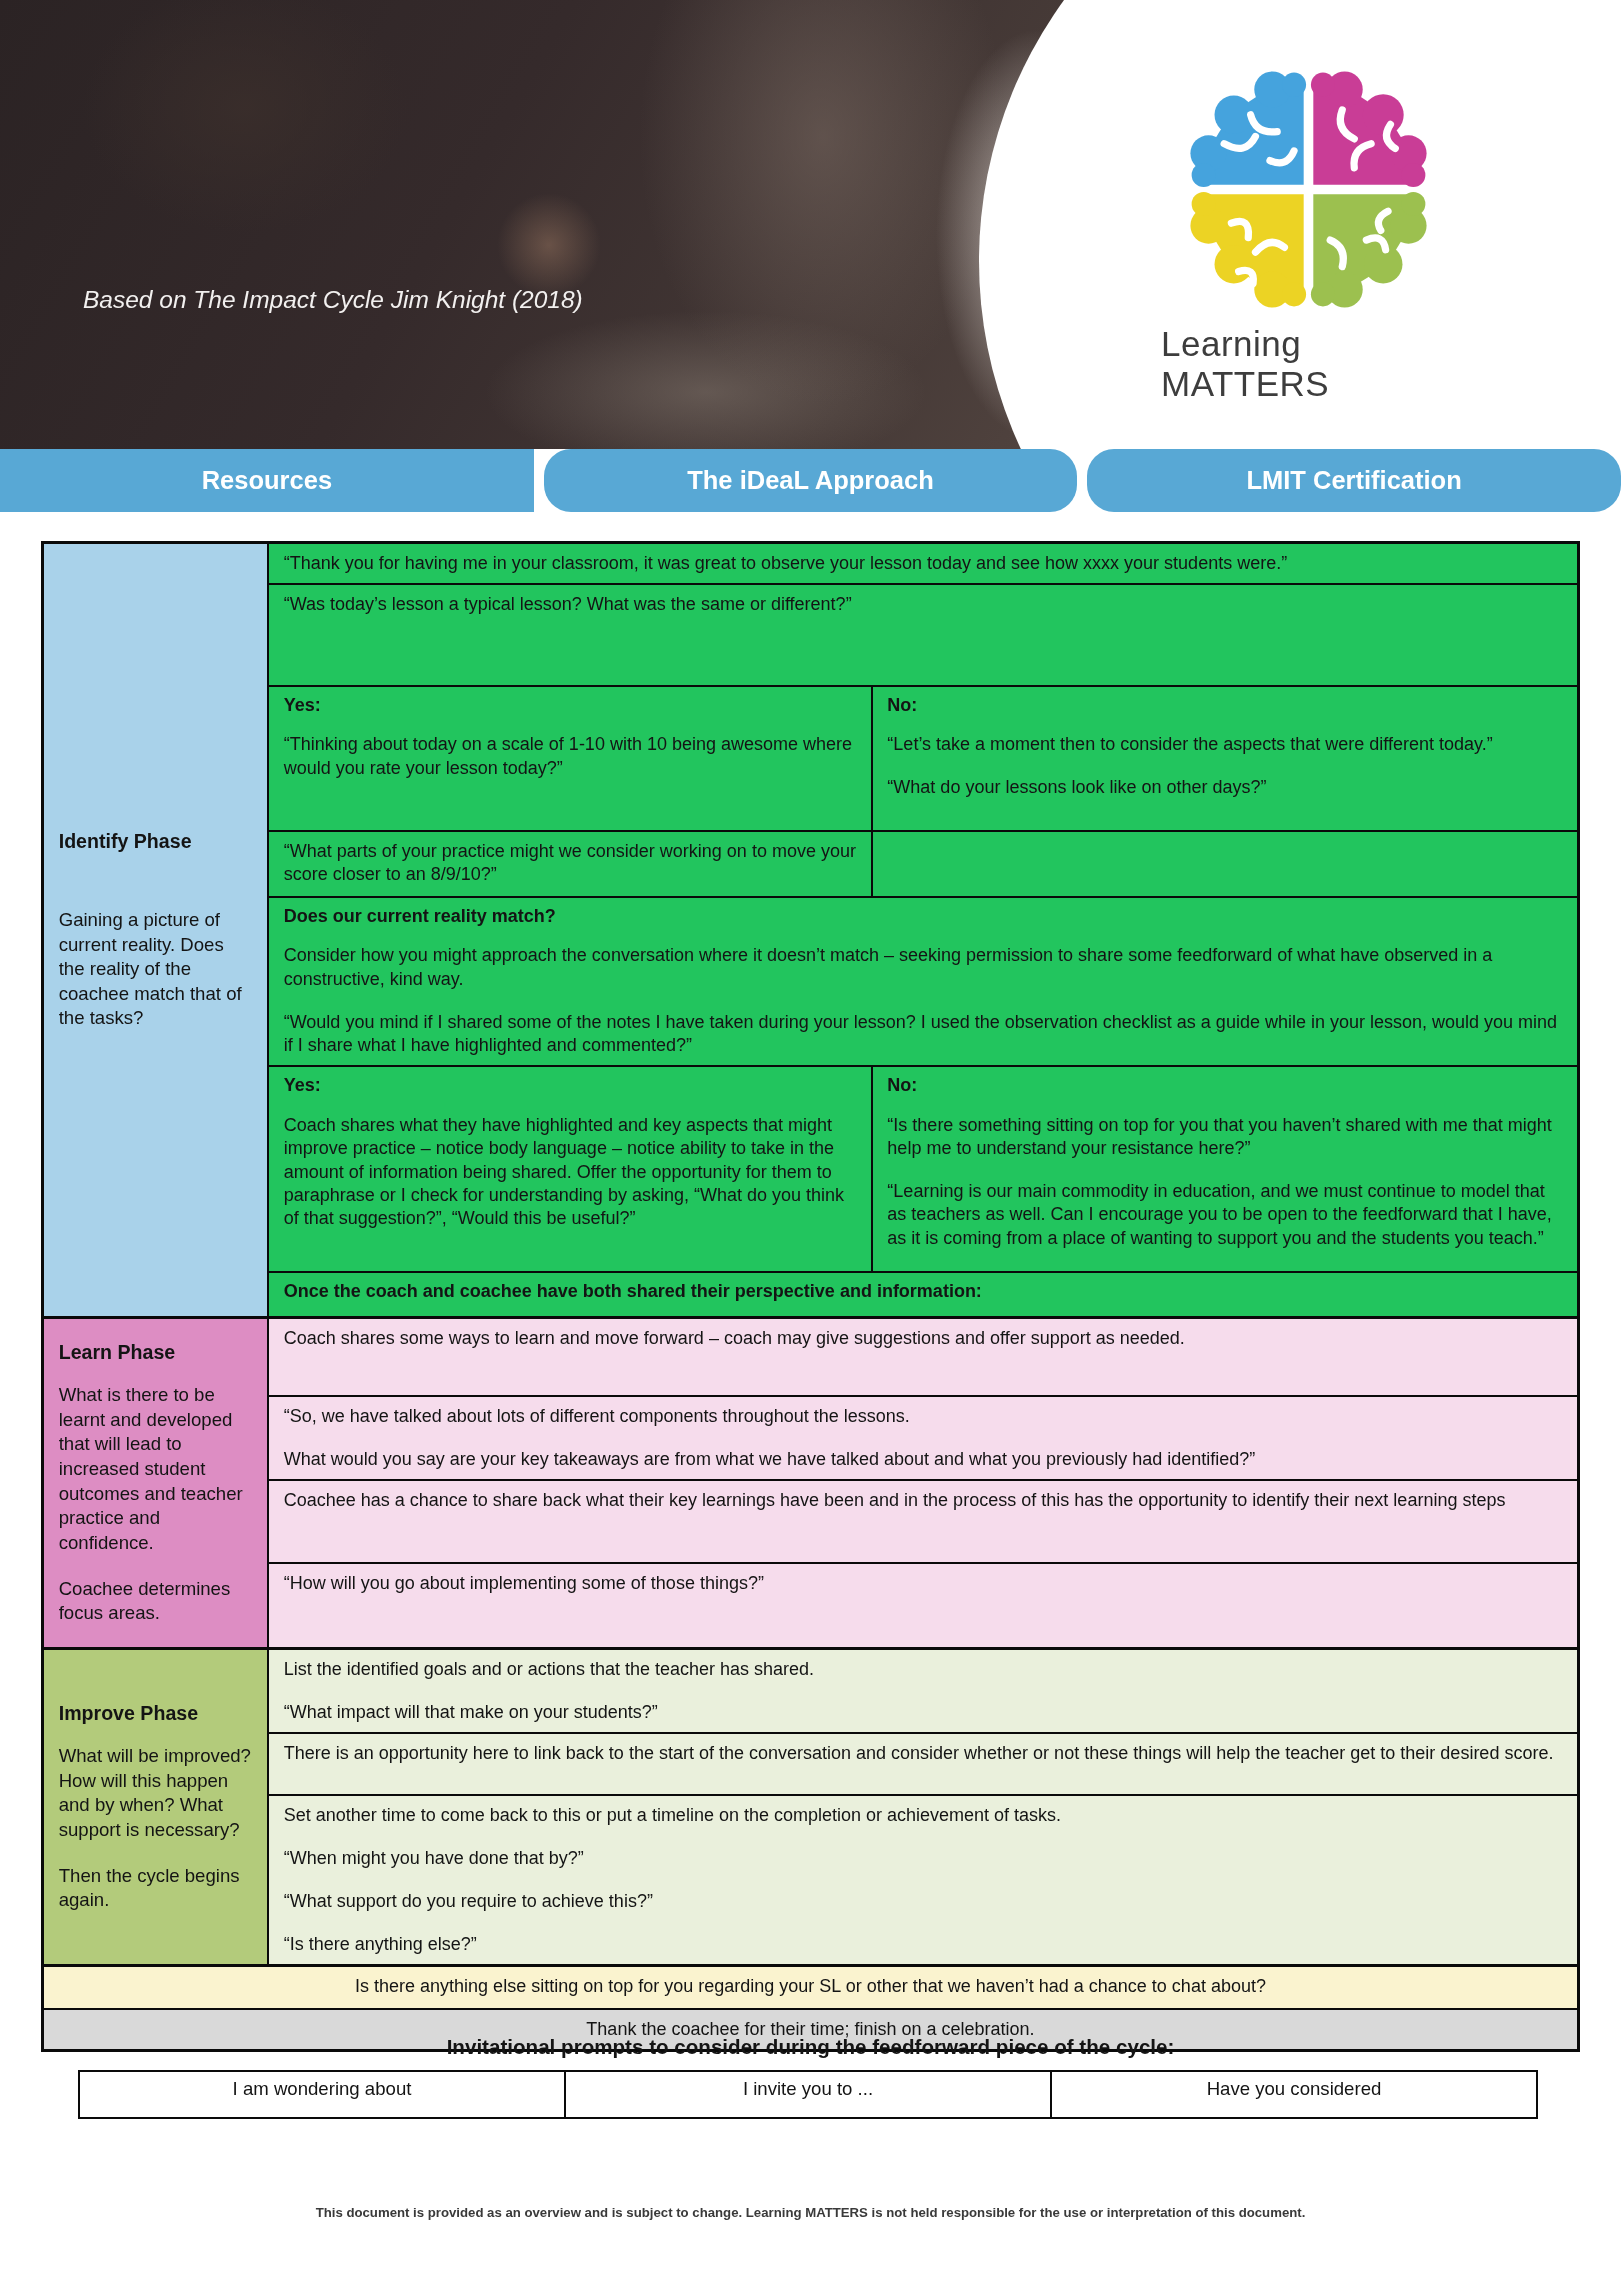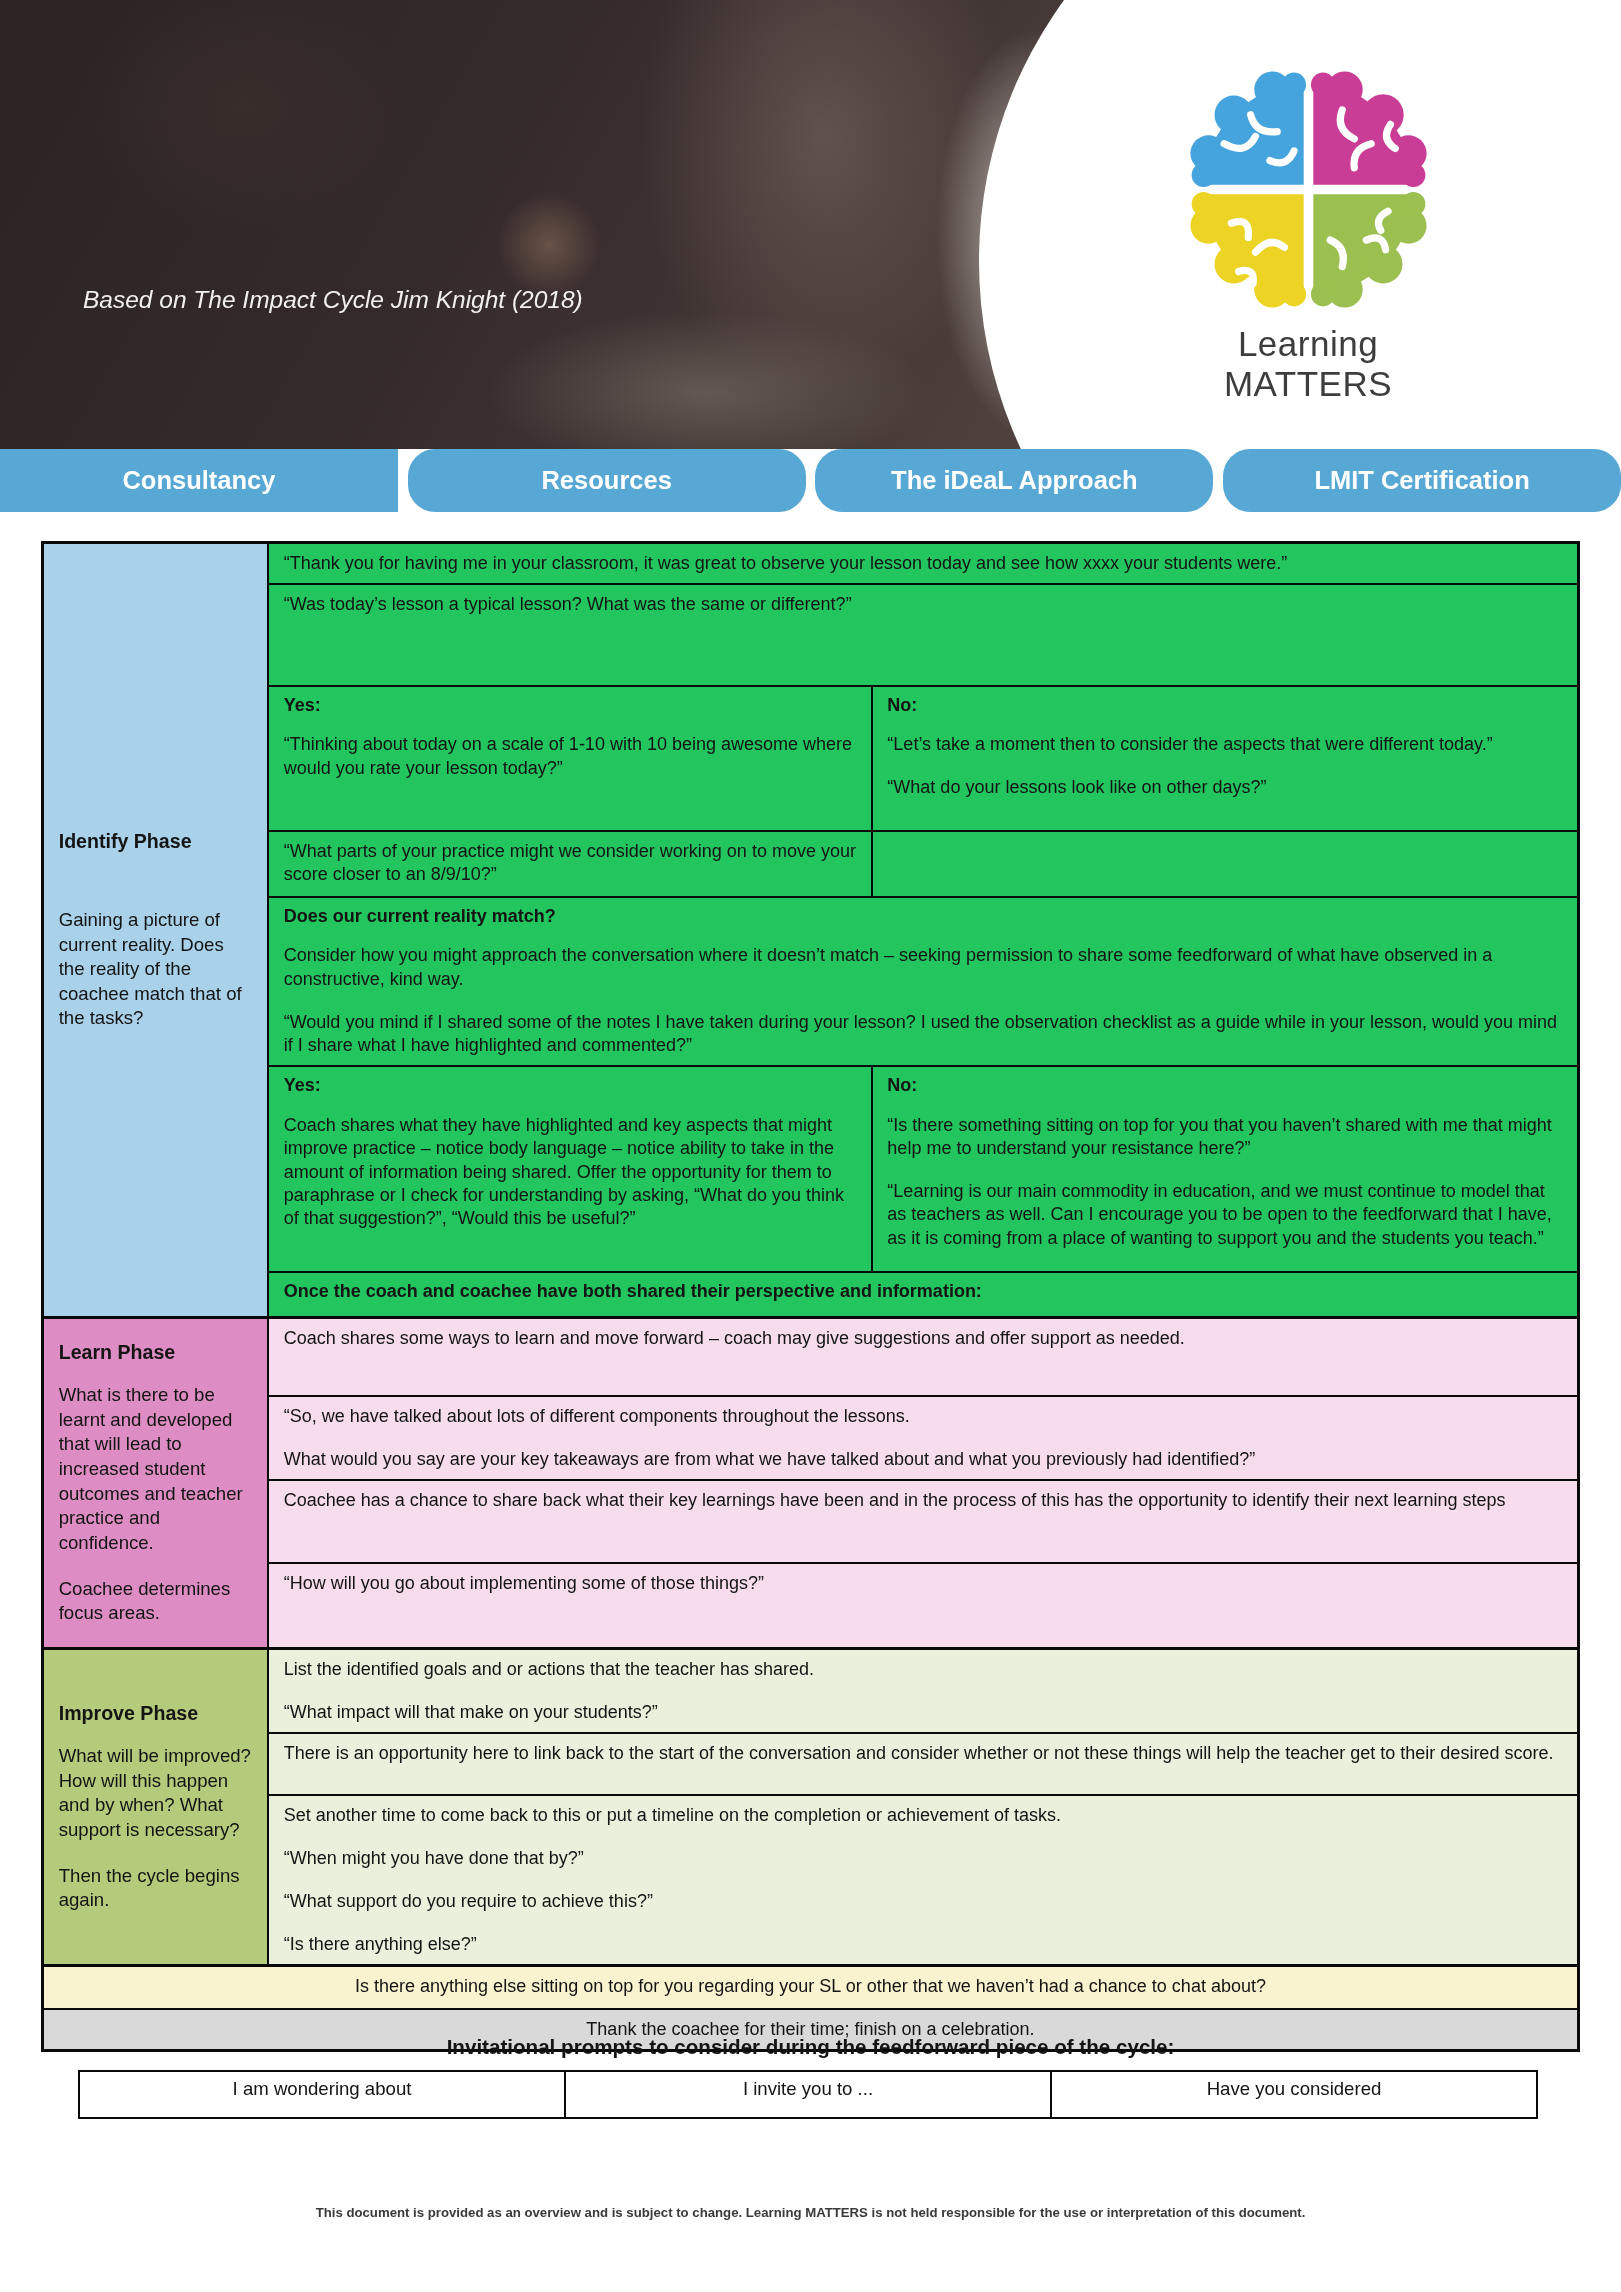--- a/index.html
+++ b/index.html
@@ -12,21 +12,21 @@
     background:
       radial-gradient(ellipse 147px 294px at 1039px 235px, rgba(216,207,201,0.92) 0%, rgba(216,207,201,0) 70%),
       radial-gradient(ellipse 255px 372px at 823px 137px, rgba(122,106,98,0.55) 0%, rgba(122,106,98,0) 72%),
       radial-gradient(circle 69px at 549px 245px, rgba(152,117,96,0.5) 0%, rgba(152,117,96,0) 75%),
       radial-gradient(ellipse 294px 108px at 706px 392px, rgba(142,130,120,0.45) 0%, rgba(142,130,120,0) 75%),
       radial-gradient(ellipse 216px 167px at 245px 108px, rgba(58,46,43,0.85) 0%, rgba(58,46,43,0) 75%),
       linear-gradient(120deg,#2b2324 0%,#352a2b 40%,#463a37 75%,#564843 100%);}
   .photo-curve{position:absolute;left:979px;top:-182px;width:886px;height:886px;border-radius:50%;background:#ffffff;}
   .header-title{position:absolute;left:83px;top:174px;font-size:47px;letter-spacing:0.5px;color:#fcfcfc;}
   .header-subtitle{position:absolute;left:83px;top:286px;font-size:24.5px;font-style:italic;color:#f2f0ef;}
-  .logo{position:absolute;left:1161px;top:69px;width:294px;text-align:center;}
+  .logo{position:absolute;left:1161px;top:69px;width:294px;text-align:left;}
   .logo svg{width:241px;height:241px;display:block;margin:0 auto;}
   .logo-text{margin-top:13.7px;font-size:35px;color:#3d3d3d;letter-spacing:0.5px;}
 
   
   .nav{position:absolute;top:449px;left:0;width:1621px;height:63px;display:flex;}
   .nav-item{flex:1;background:#58a8d5;color:#ffffff;font-weight:bold;font-size:25.5px;
             display:flex;align-items:center;justify-content:center;cursor:pointer;}
   .nav-item + .nav-item{margin-left:9.8px;border-radius:27px;}
 
   
@@ -132,21 +132,20 @@
           <path d="M128 164 q 4 -16 -10 -22"></path>
             <path d="M148 142 q 14 -6 16 8"></path>
             <path d="M166 118 q -12 6 -6 16"></path>
         </g>
       </svg>
       <div class="logo-text">Learning MATTERS</div>
     </div>
   </div>
 
   <div class="nav">
-    <div class="nav-item">Consultancy</div>
     <div class="nav-item">Resources</div>
     <div class="nav-item">The iDeaL Approach</div>
     <div class="nav-item">LMIT Certification</div>
   </div>
 
   <div class="ctable">
 
     <div class="phase identify">
       <div class="side side-identify">
         <h3>Identify Phase</h3>

